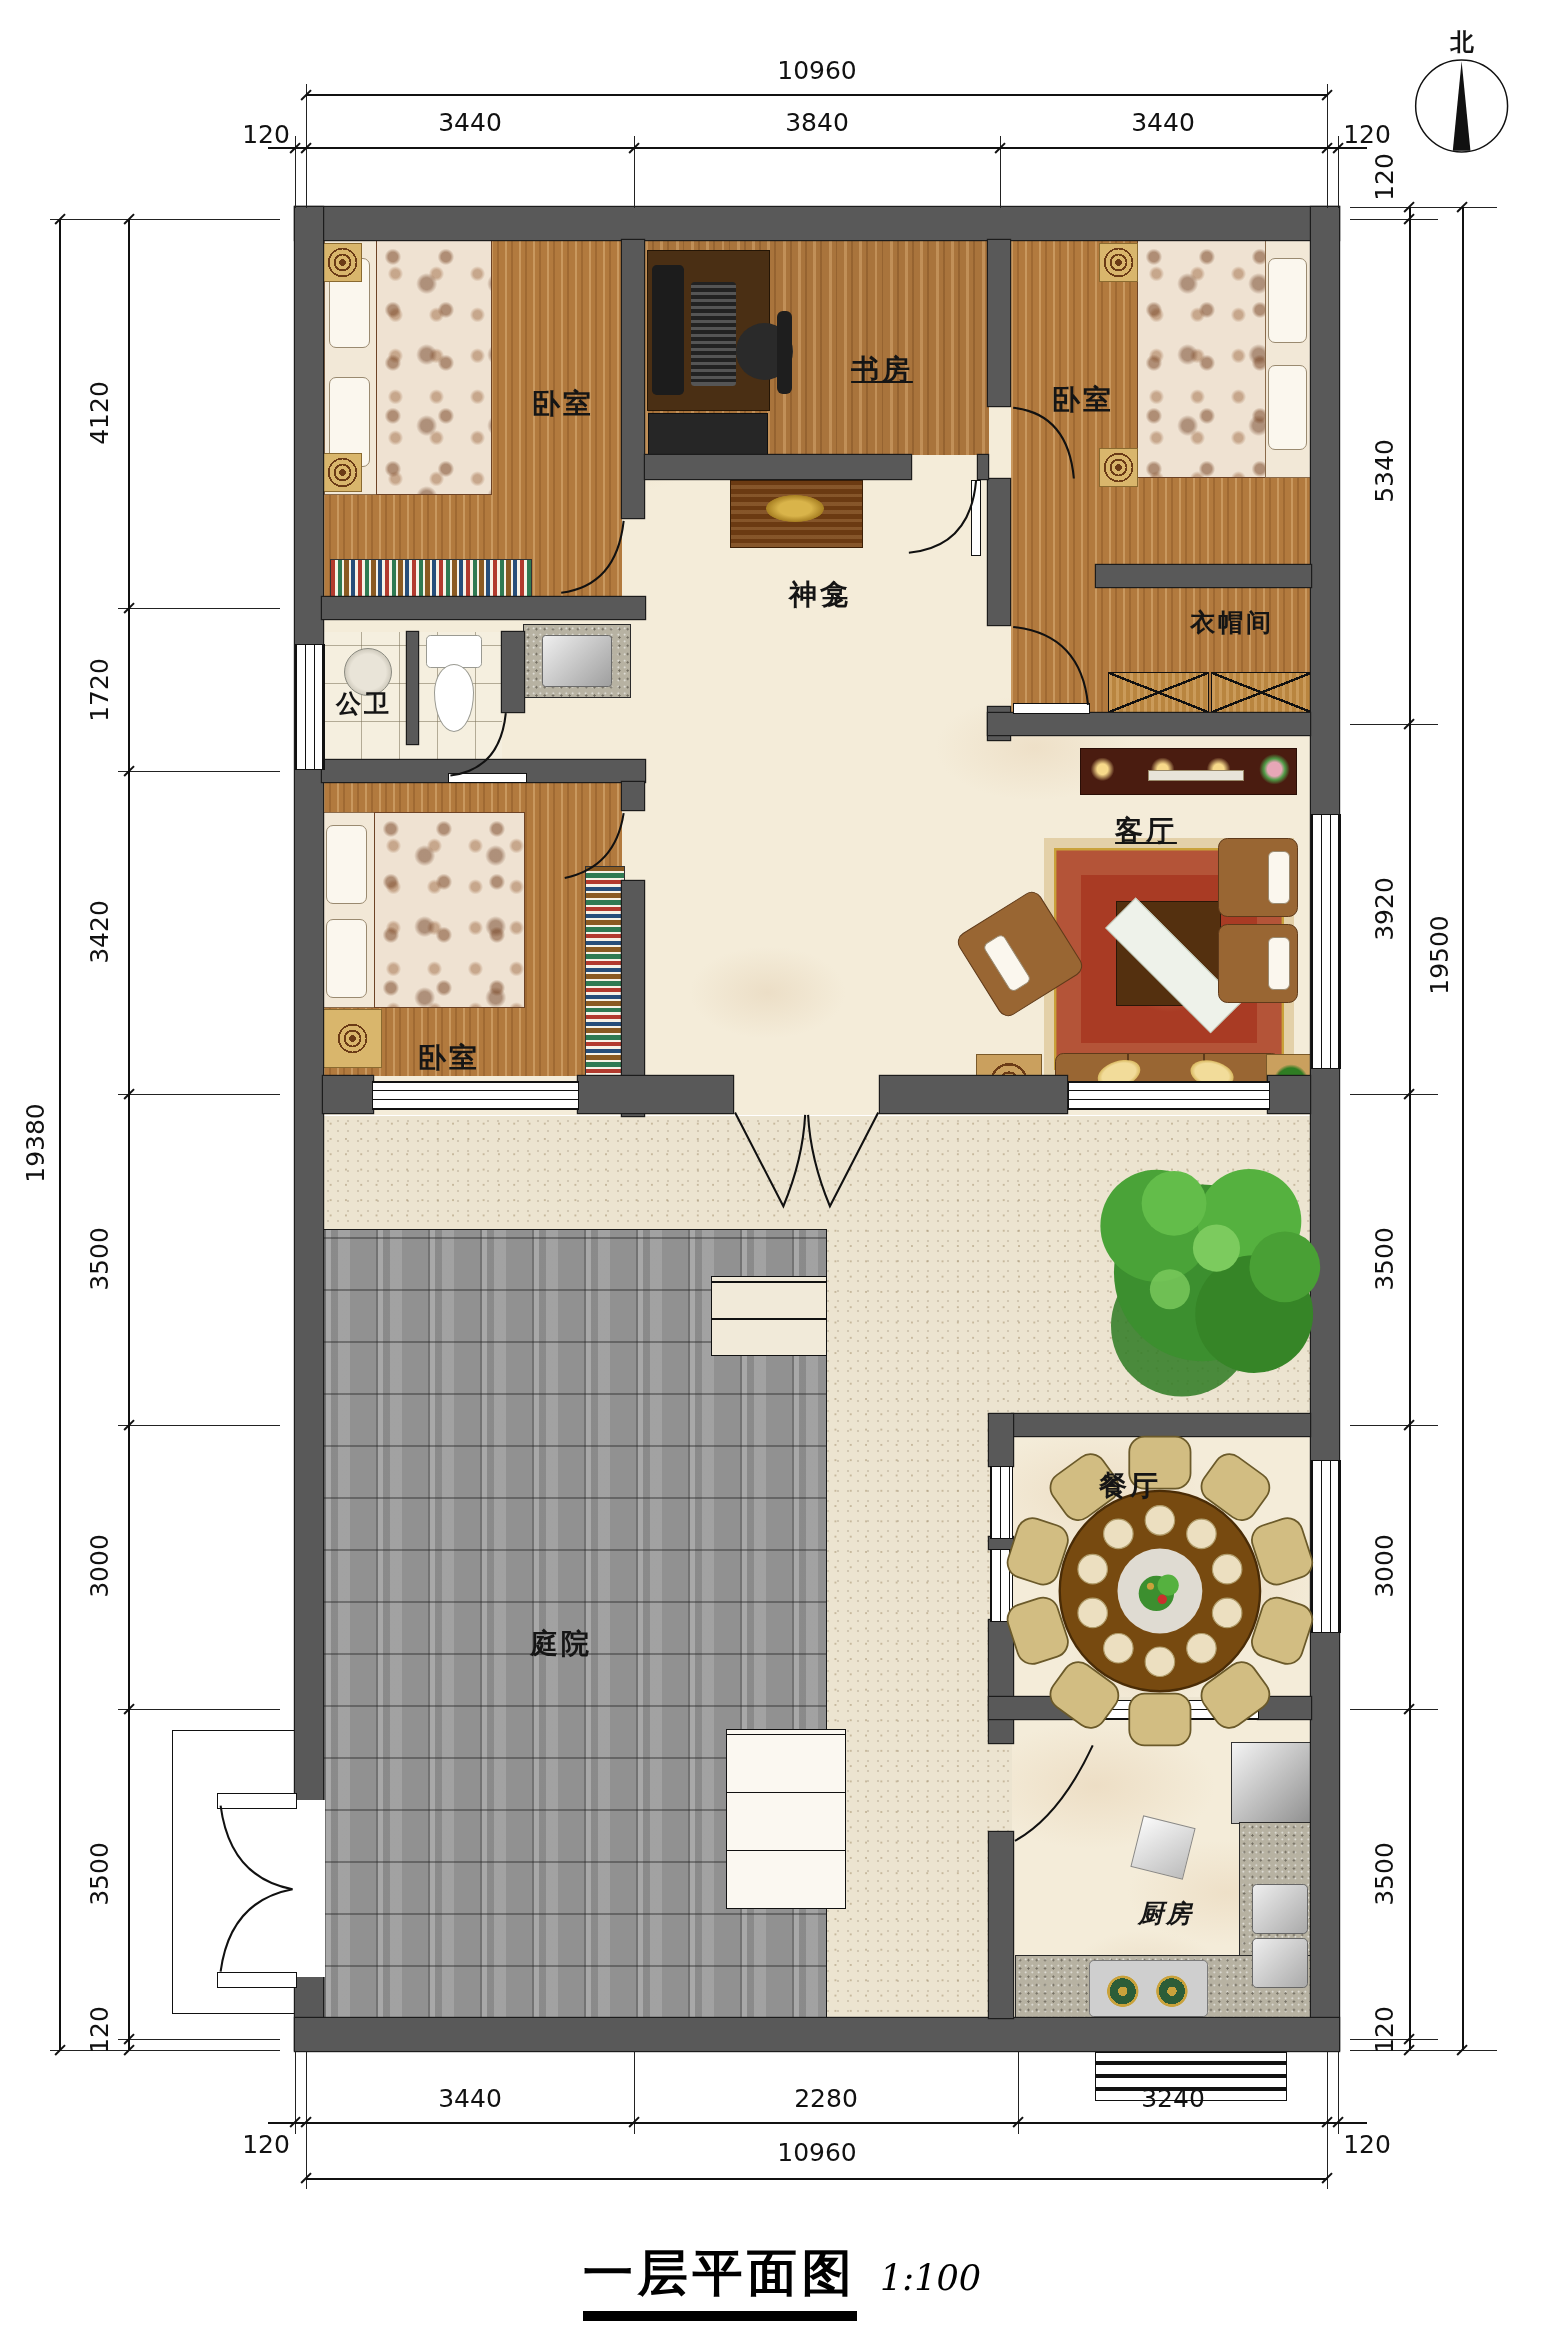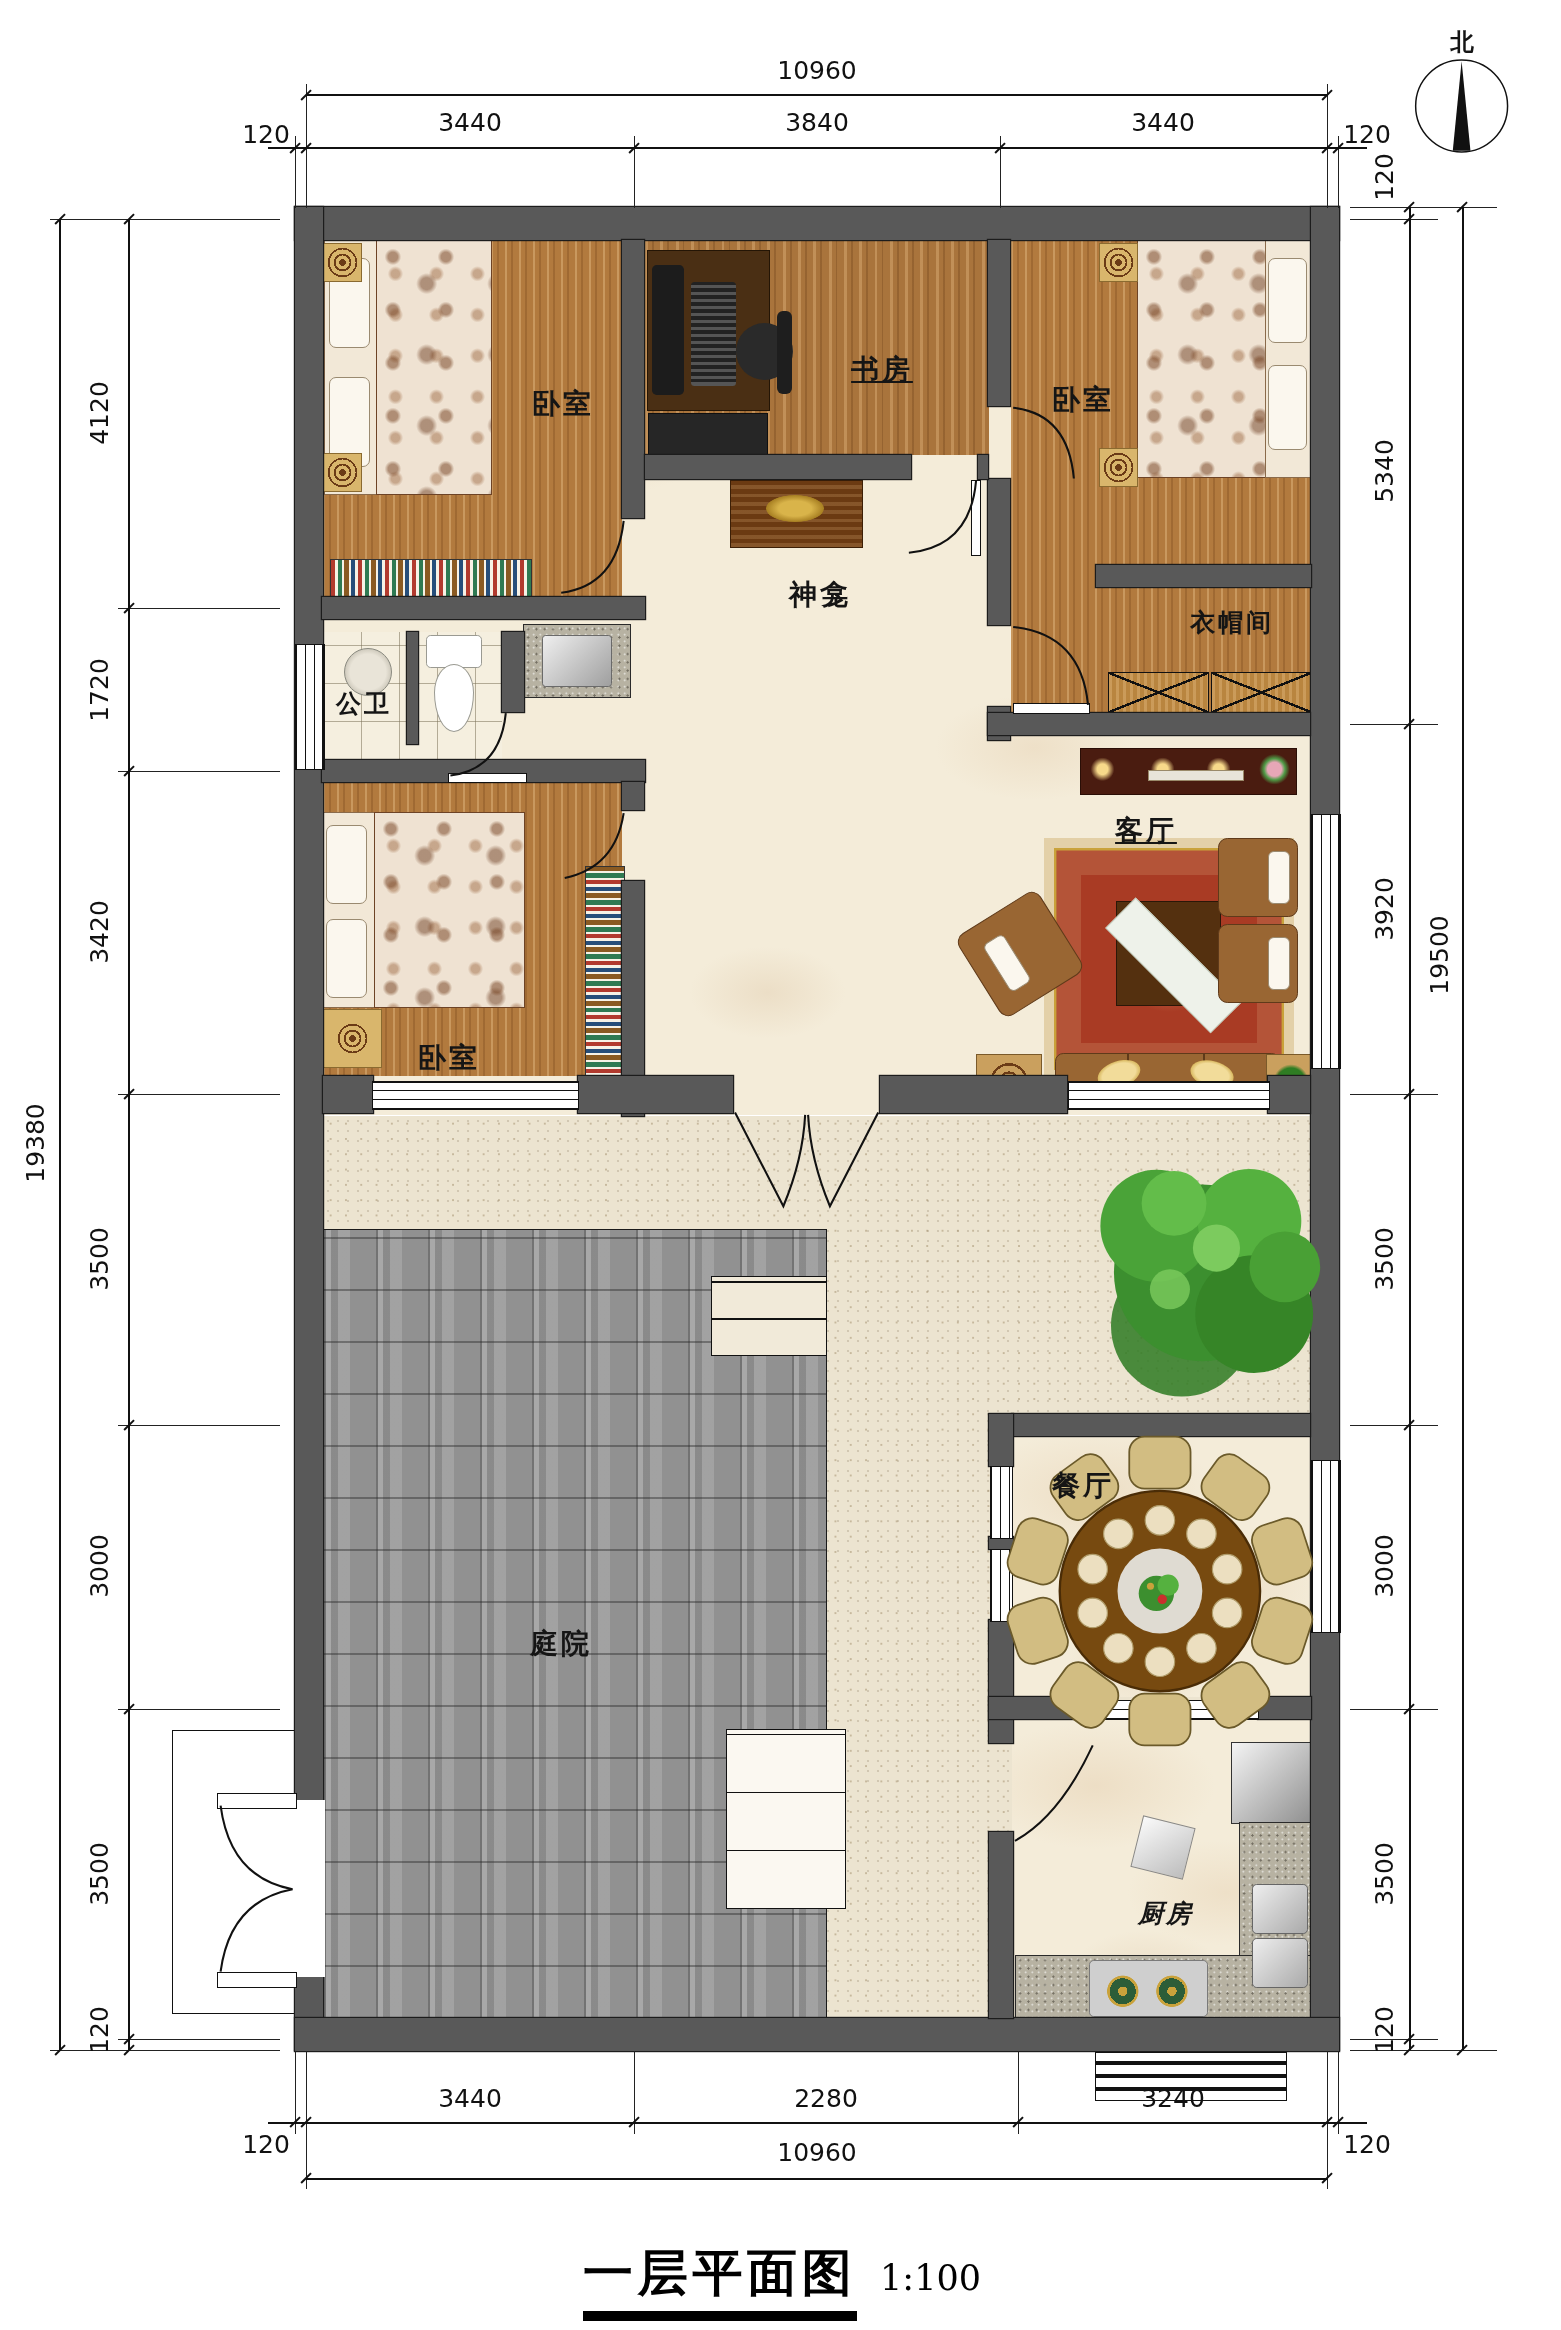--- a/index.html
+++ b/index.html
@@ -64,21 +64,21 @@
   .dline{background:#111;z-index:7;}
   .tick{width:14px;height:1.8px;background:#111;z-index:7;transform:translate(-50%,-50%) rotate(-45deg);}
   .ext{background:#222;z-index:6;}
   .dtext{font-size:25px;color:#111;z-index:8;white-space:nowrap;transform:translate(-50%,-50%);}
   .dtextv{font-size:25px;color:#111;z-index:8;white-space:nowrap;transform:translate(-50%,-50%) rotate(-90deg);}
   .room-label{font-size:28px;font-weight:700;color:#151515;letter-spacing:2.9px;z-index:9;
     white-space:nowrap;transform:translate(-50%,-50%);font-family:"DejaVu Sans","Liberation Sans",sans-serif;}
   .title-row{position:absolute;left:583px;top:2240px;display:flex;align-items:baseline;z-index:9;}
   .title-main{font-family:"DejaVu Serif","Liberation Serif",serif;font-weight:700;font-size:50px;
     letter-spacing:4.7px;color:#000;border-bottom:10.6px solid #000;padding-bottom:3.5px;}
-  .title-scale{font-family:"DejaVu Serif","Liberation Serif",serif;font-size:35px;color:#000;margin-left:23.6px;}
+  .title-scale{font-family:"DejaVu Serif","Liberation Serif",serif;font-size:35px;color:#000;margin-left:23.6px;font-style:italic;}
   .svgl{position:absolute;left:0;top:0;z-index:6;}
   .furn{z-index:3;}
 </style>
 </head>
 <body>
 
 <div class="sheet">
 
   <div class="abs marble" style="left:323px;top:240px;width:988px;height:875px;"></div>
   <div class="abs wood" style="left:323px;top:240px;width:299px;height:357px;"></div>
@@ -394,21 +394,21 @@
 
   <div class="abs room-label" style="left:563px;top:404px;">卧室</div>
   <div class="abs room-label" style="left:882px;top:370px;text-decoration:underline;">书房</div>
   <div class="abs room-label" style="left:1083px;top:400px;">卧室</div>
   <div class="abs room-label" style="left:820px;top:595px;">神龛</div>
   <div class="abs room-label" style="left:1232px;top:622px;font-size:25px;">衣帽间</div>
   <div class="abs room-label" style="left:364px;top:703px;font-size:25px;">公卫</div>
   <div class="abs room-label" style="left:1146px;top:831px;text-decoration:underline;">客厅</div>
   <div class="abs room-label" style="left:449px;top:1058px;">卧室</div>
   <div class="abs room-label" style="left:561px;top:1644px;">庭院</div>
-  <div class="abs room-label" style="left:1083px;top:1486px;">餐厅</div>
+  <div class="abs room-label" style="left:1130px;top:1486px;">餐厅</div>
   <div class="abs room-label" style="left:1166px;top:1913px;font-size:25px;font-style:italic;">厨房</div>
   <div class="abs room-label" style="left:1462px;top:42px;font-size:23.6px;letter-spacing:0;">北</div>
 
   <div class="title-row">
     <span class="title-main">一层平面图</span>
     <span class="title-scale">1:100</span>
   </div>
 
 </div>
 

